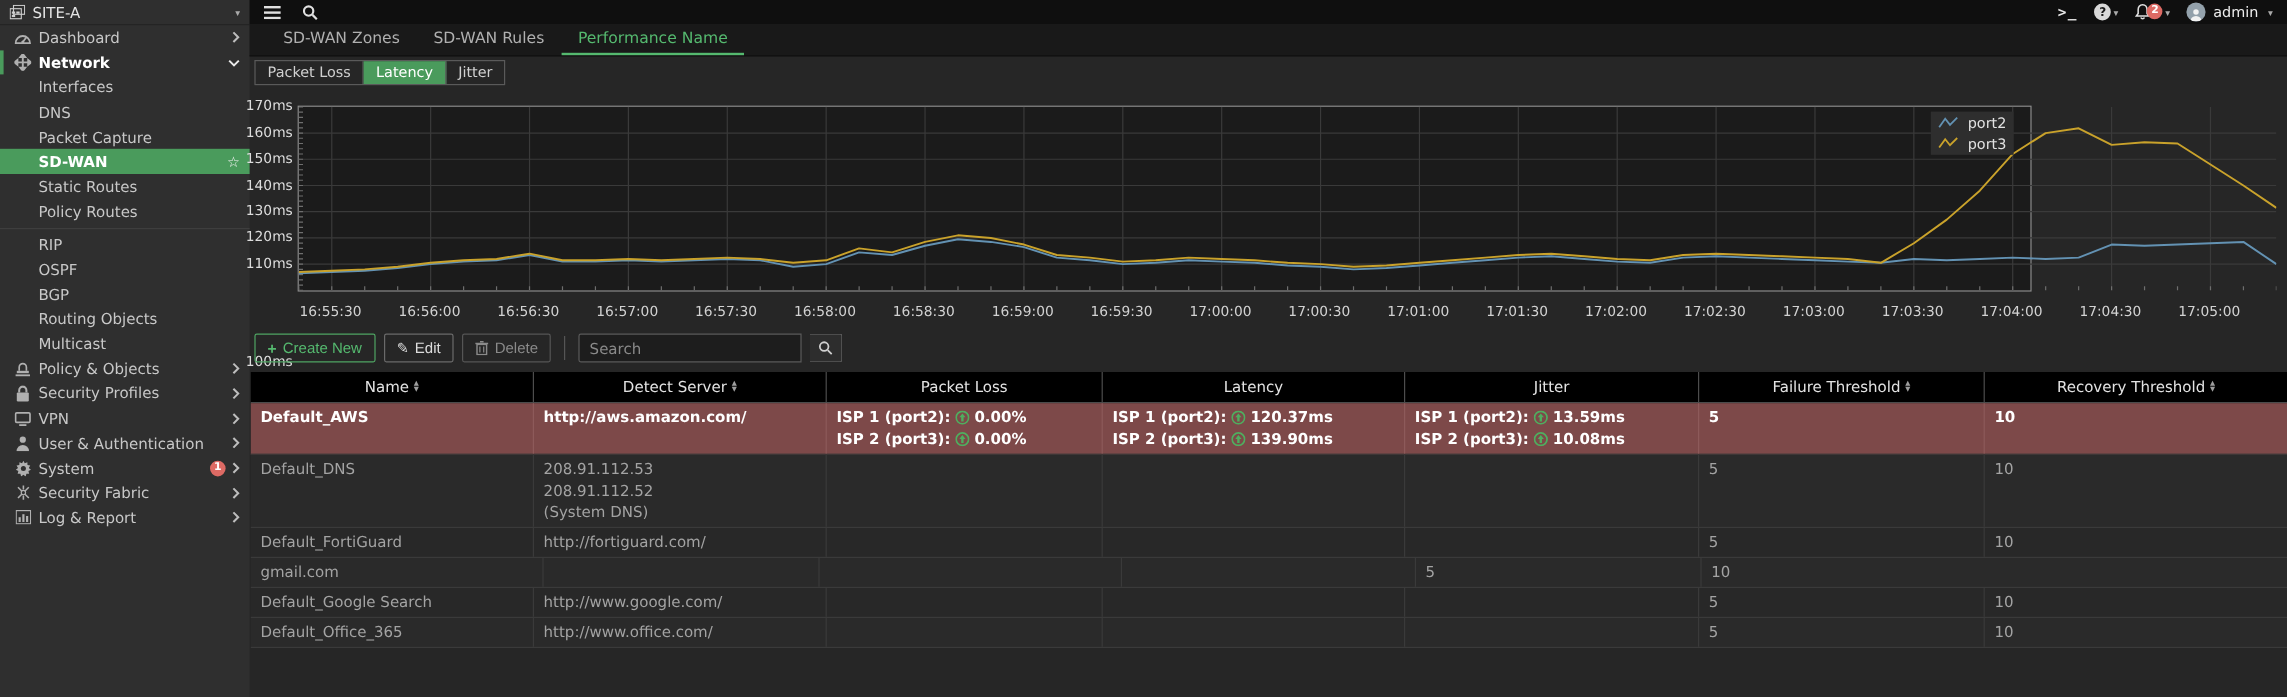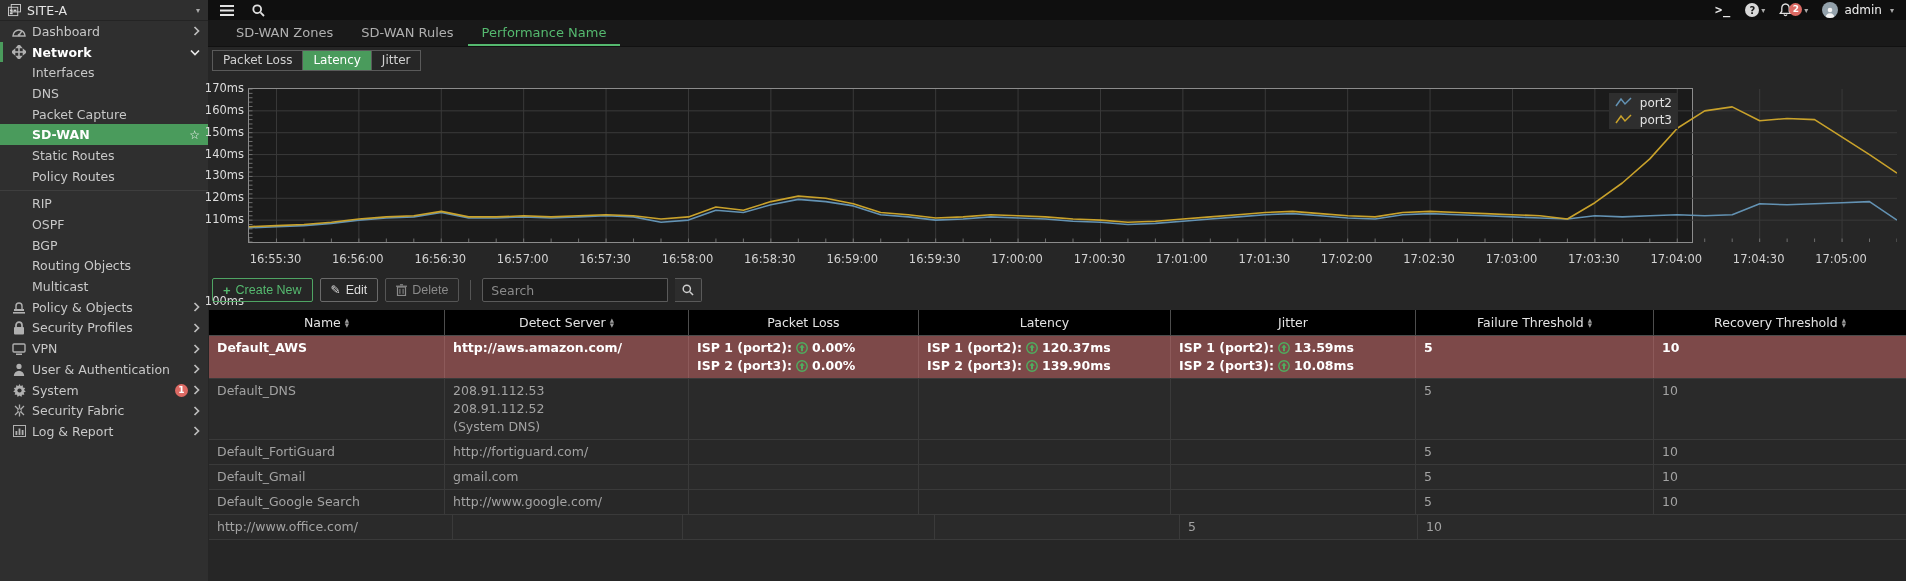--- a/index.html
+++ b/index.html
@@ -740,23 +740,20 @@
         <div class="td" style="width:252px"></div>
         <div class="td" style="width:245px"></div>
         <div class="td" style="width:238px">
           <div>5</div>
         </div>
         <div class="td" style="width:252px">
           <div>10</div>
         </div>
       </div>
       <div class="tr">
-        <div class="td" style="width:236px">
-          <div>Default_Gmail</div>
-        </div>
         <div class="td" style="width:244px">
           <div>gmail.com</div>
         </div>
         <div class="td" style="width:230px"></div>
         <div class="td" style="width:252px"></div>
         <div class="td" style="width:245px"></div>
         <div class="td" style="width:238px">
           <div>5</div>
         </div>
         <div class="td" style="width:252px">
@@ -774,20 +771,23 @@
         <div class="td" style="width:252px"></div>
         <div class="td" style="width:245px"></div>
         <div class="td" style="width:238px">
           <div>5</div>
         </div>
         <div class="td" style="width:252px">
           <div>10</div>
         </div>
       </div>
       <div class="tr">
+        <div class="td" style="width:236px">
+          <div>Default_Office_365</div>
+        </div>
         <div class="td" style="width:244px">
           <div>http://www.office.com/</div>
         </div>
         <div class="td" style="width:230px"></div>
         <div class="td" style="width:252px"></div>
         <div class="td" style="width:245px"></div>
         <div class="td" style="width:238px">
           <div>5</div>
         </div>
         <div class="td" style="width:252px">

